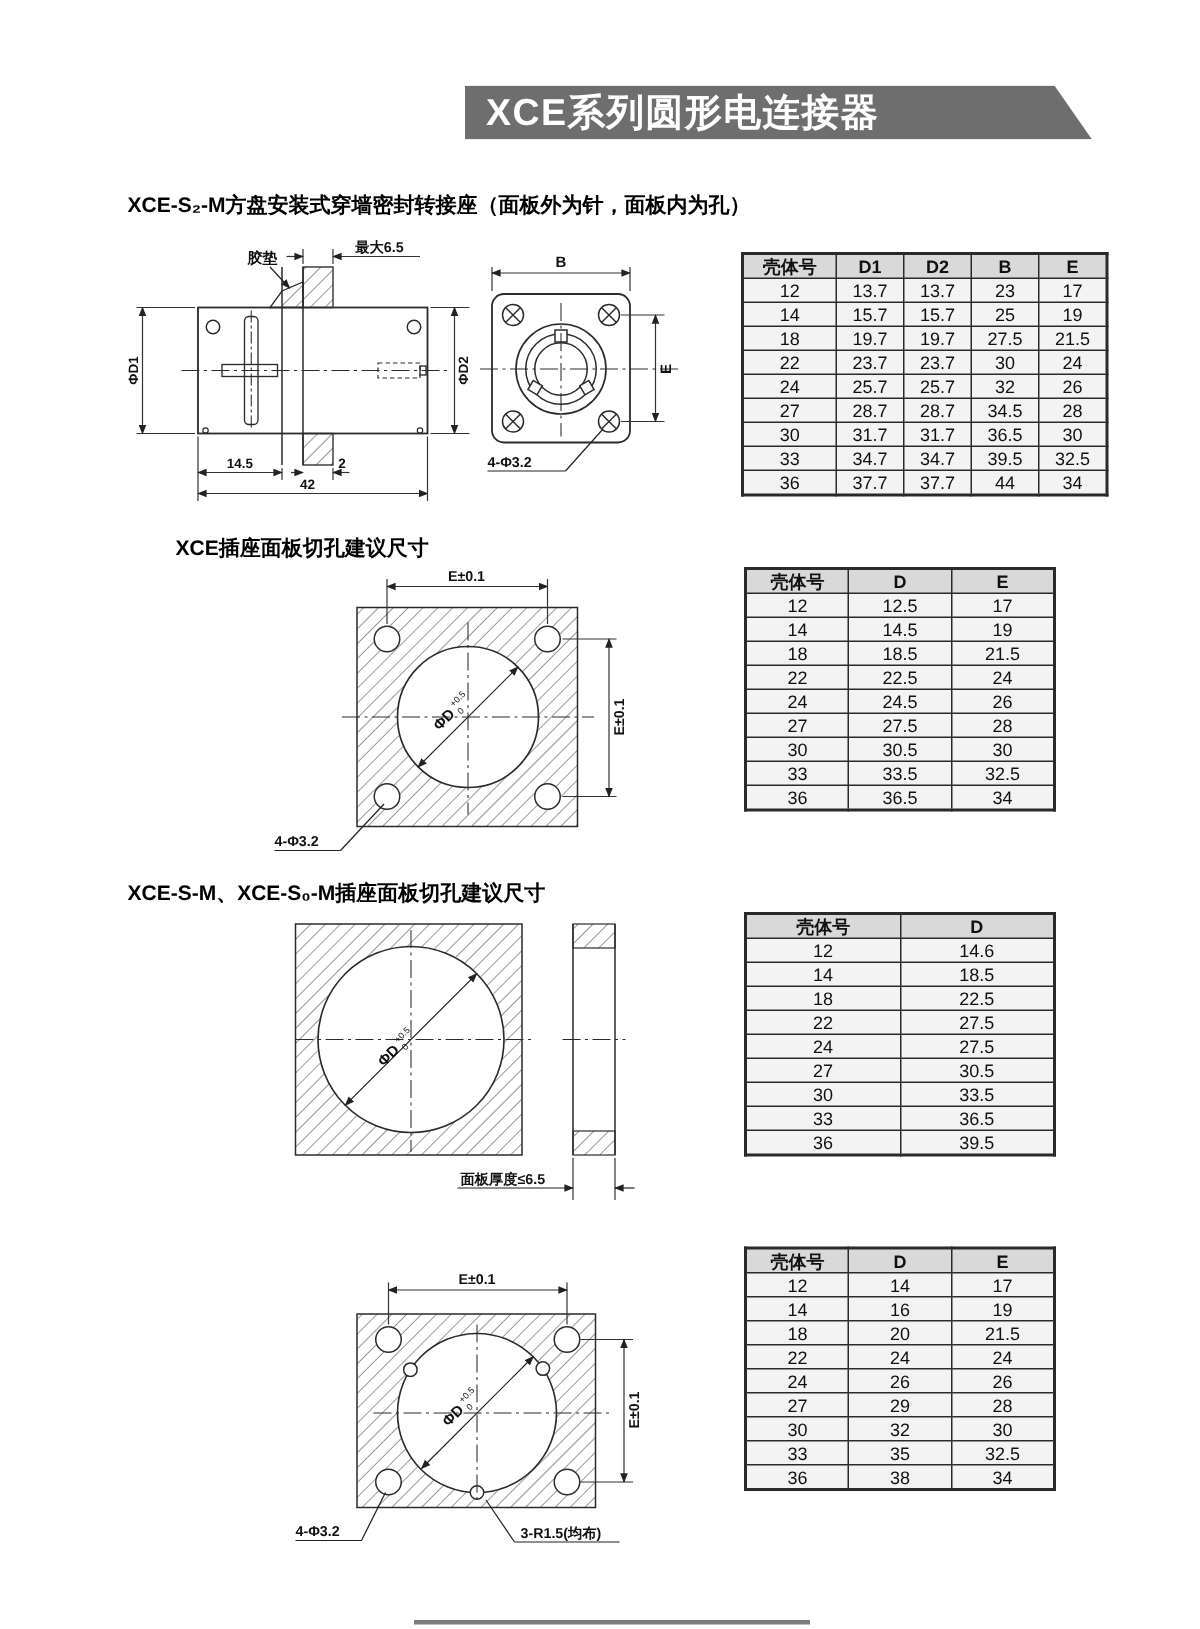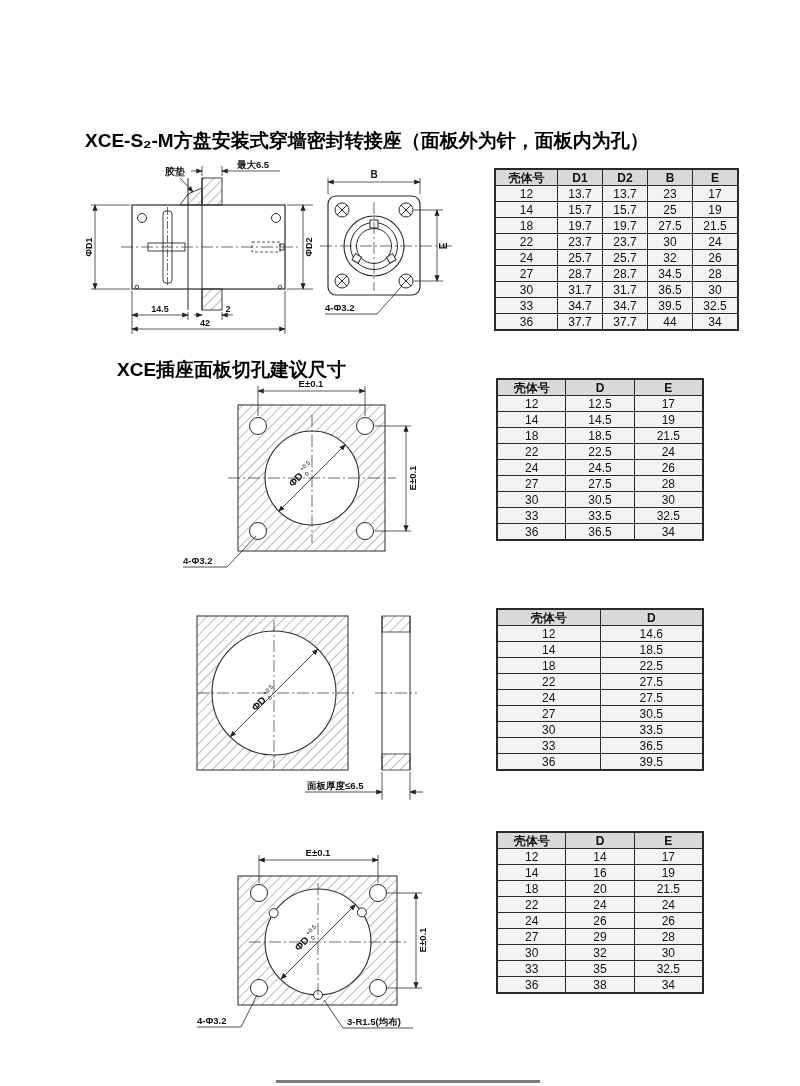--- a/index.html
+++ b/index.html
@@ -2,21 +2,21 @@
 <html><head>
 <meta charset="utf-8">
 <style>
   html,body{margin:0;padding:0;background:#fff;}
   .page{position:relative;width:800px;height:1086px;background:#ffffff;overflow:hidden;
         font-family:"Liberation Sans","DejaVu Sans",sans-serif;color:#111;}
   .banner{position:absolute;left:310px;top:57px;width:418px;height:36px;background:#6e6e6e;
           clip-path:polygon(0 0,94% 0,100% 100%,0 100%);}
   .banner-text{display:block;line-height:36px;padding-left:14px;color:#fff;font-size:25px;
                font-weight:bold;letter-spacing:1px;white-space:nowrap;}
-  .sec-title{position:absolute;left:85px;margin:0;font-size:19px;font-weight:bold;color:#000;white-space:nowrap;}
+  .sec-title{position:absolute;left:85px;margin:0;font-size:14px;font-weight:bold;color:#000;white-space:nowrap;}
   .drawing{position:absolute;}
   .dim-table{position:absolute;border-collapse:collapse;table-layout:fixed;font-size:12px;
              text-align:center;color:#111;border:2px solid #2a2a2a;}
   .dim-table th,.dim-table td{border:1px solid #2a2a2a;height:15px;padding:0 2px;line-height:1;}
   .dim-table th{background:#d9d9d9;font-weight:bold;}
   .dim-table td{background:#f3f3f3;font-weight:normal;}
   .t1{width:219px;}
   .t1 th:nth-child(1){width:57px;}
   .t1 th:nth-child(n+2){width:40px;}
   .t2,.t4{width:208px;}
@@ -24,20 +24,23 @@
   .t3{width:208px;}
   .t3 th{width:50%;}
   .footer-bar{position:absolute;left:276px;top:1080px;width:264px;height:3px;background:#7d7d7d;}
   svg text{fill:#111;}
 </style>
 </head>
 <body>
 
 <div class="page">
 
+  <div class="banner">
+    <span class="banner-text">XCE系列圆形电连接器</span>
+  </div>
 
   <h2 class="sec-title" style="top:128px;">XCE-S₂-M方盘安装式穿墙密封转接座（面板外为针，面板内为孔）</h2>
 
   <svg class="drawing" style="left:85px;top:158px;" width="235" height="198" viewBox="0 0 235 198">
     <defs>
       <pattern id="h1" width="7" height="7" patternUnits="userSpaceOnUse" patternTransform="rotate(45)">
         <line x1="0" y1="0" x2="0" y2="7" stroke="#555" stroke-width="0.8"></line>
       </pattern>
       <marker id="a1" viewBox="0 0 10 10" refX="9" refY="5" markerWidth="8" markerHeight="8" orient="auto-start-reverse">
         <path d="M0,1 L10,5 L0,9 z" fill="#222"></path>
@@ -310,20 +313,21 @@
           <td>32.5</td>
         </tr>
         <tr>
           <td>36</td>
           <td>36.5</td>
           <td>34</td>
         </tr>
       </tbody>
     </table>
 
+  <h2 class="sec-title" style="top:587px;">XCE-S-M、XCE-S₀-M插座面板切孔建议尺寸</h2>
 
   <svg class="drawing" style="left:195px;top:608px;" width="255" height="202" viewBox="0 0 255 202">
     <defs>
       <pattern id="h4" width="7" height="7" patternUnits="userSpaceOnUse" patternTransform="rotate(45)">
         <line x1="0" y1="0" x2="0" y2="7" stroke="#555" stroke-width="0.8"></line>
       </pattern>
       <marker id="a4" viewBox="0 0 10 10" refX="9" refY="5" markerWidth="8" markerHeight="8" orient="auto-start-reverse">
         <path d="M0,1 L10,5 L0,9 z" fill="#222"></path>
       </marker>
     </defs>

